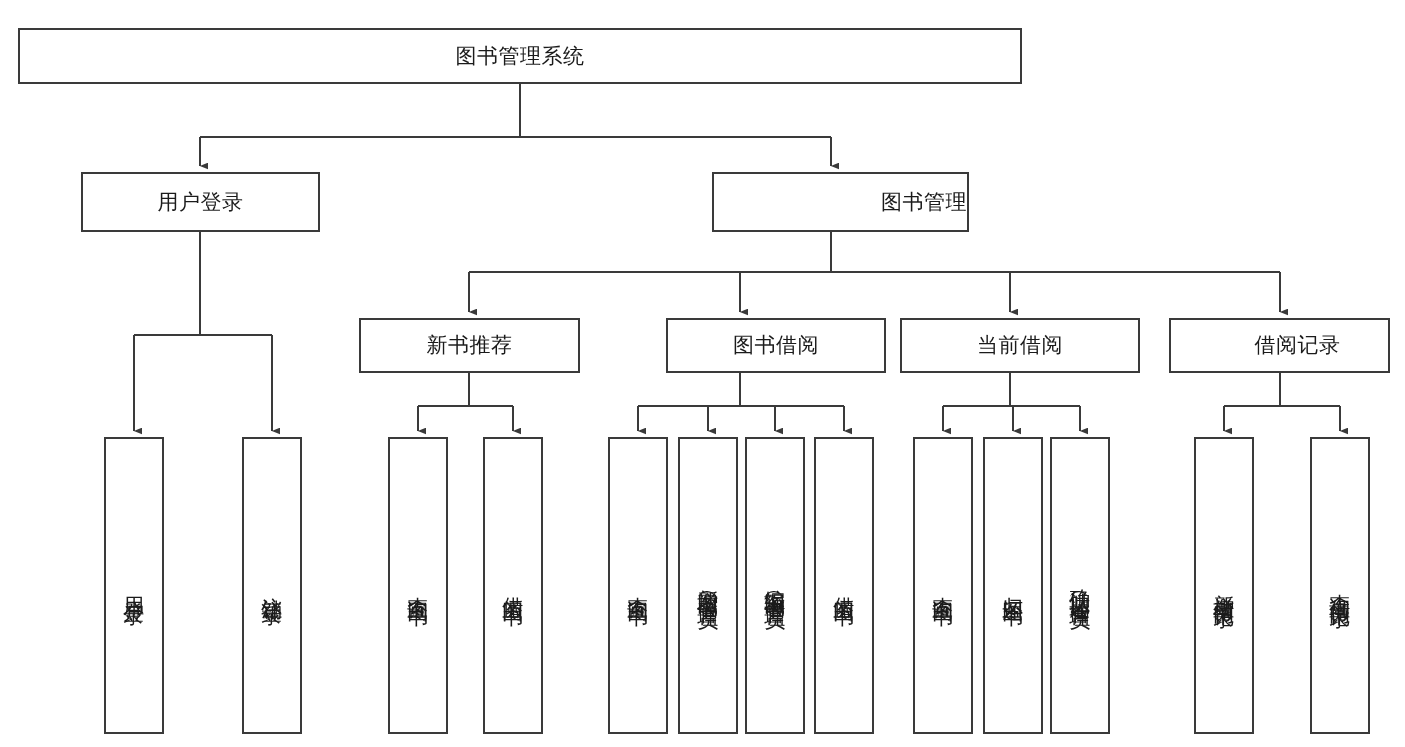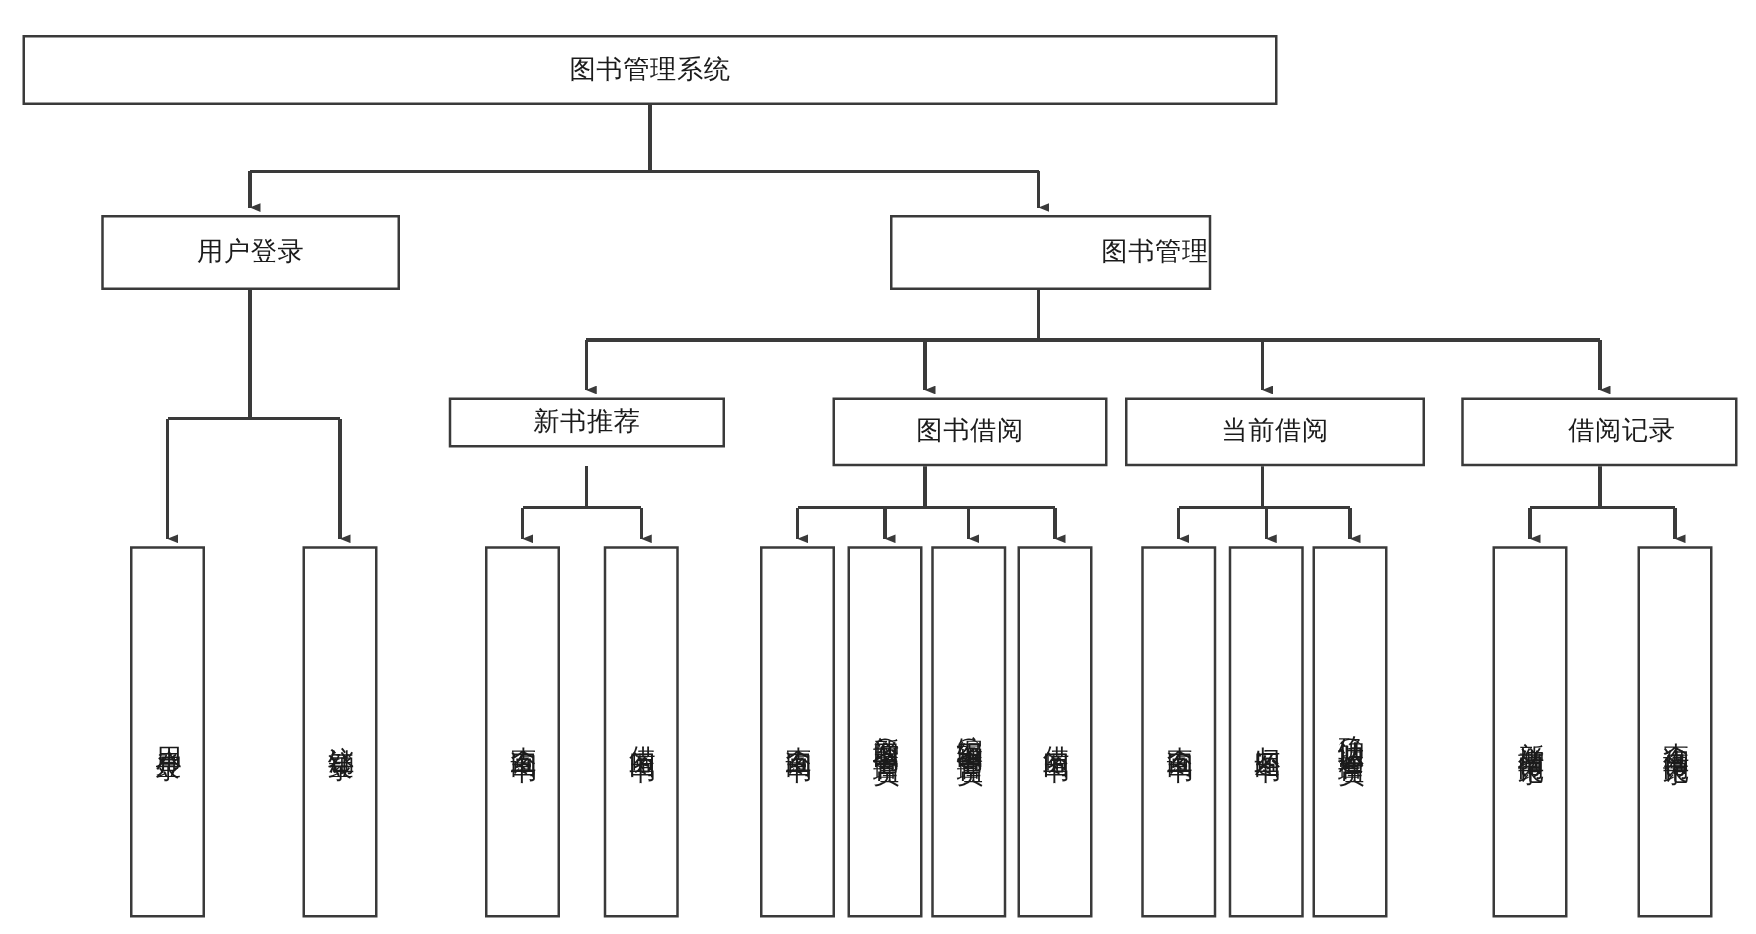--- a/index.html
+++ b/index.html
@@ -126,21 +126,21 @@
     <span class="node-label">图书管理系统</span>
   </div>
 
   <div class="node" style="left:81px; top:172px; width:239px; height:60px;">
     <span class="node-label">用户登录</span>
   </div>
   <div class="node" style="left:712px; top:172px; width:257px; height:60px;justify-content:flex-end;">
     <span class="node-label">图书管理</span>
   </div>
 
-  <div class="node" style="left:359px; top:318px; width:221px; height:40px;text-align:center;">
+  <div class="node" style="left:359px; top:318px; width:221px; height:55px;text-align:center;">
     <span class="node-label">新书推荐</span>
   </div>
   <div class="node" style="left:666px; top:318px; width:220px; height:55px;">
     <span class="node-label">图书借阅</span>
   </div>
   <div class="node" style="left:900px; top:318px; width:240px; height:55px;">
     <span class="node-label">当前借阅</span>
   </div>
   <div class="node" style="left:1169px; top:318px; width:221px; height:55px;padding-left:36px;">
     <span class="node-label">借阅记录</span>

